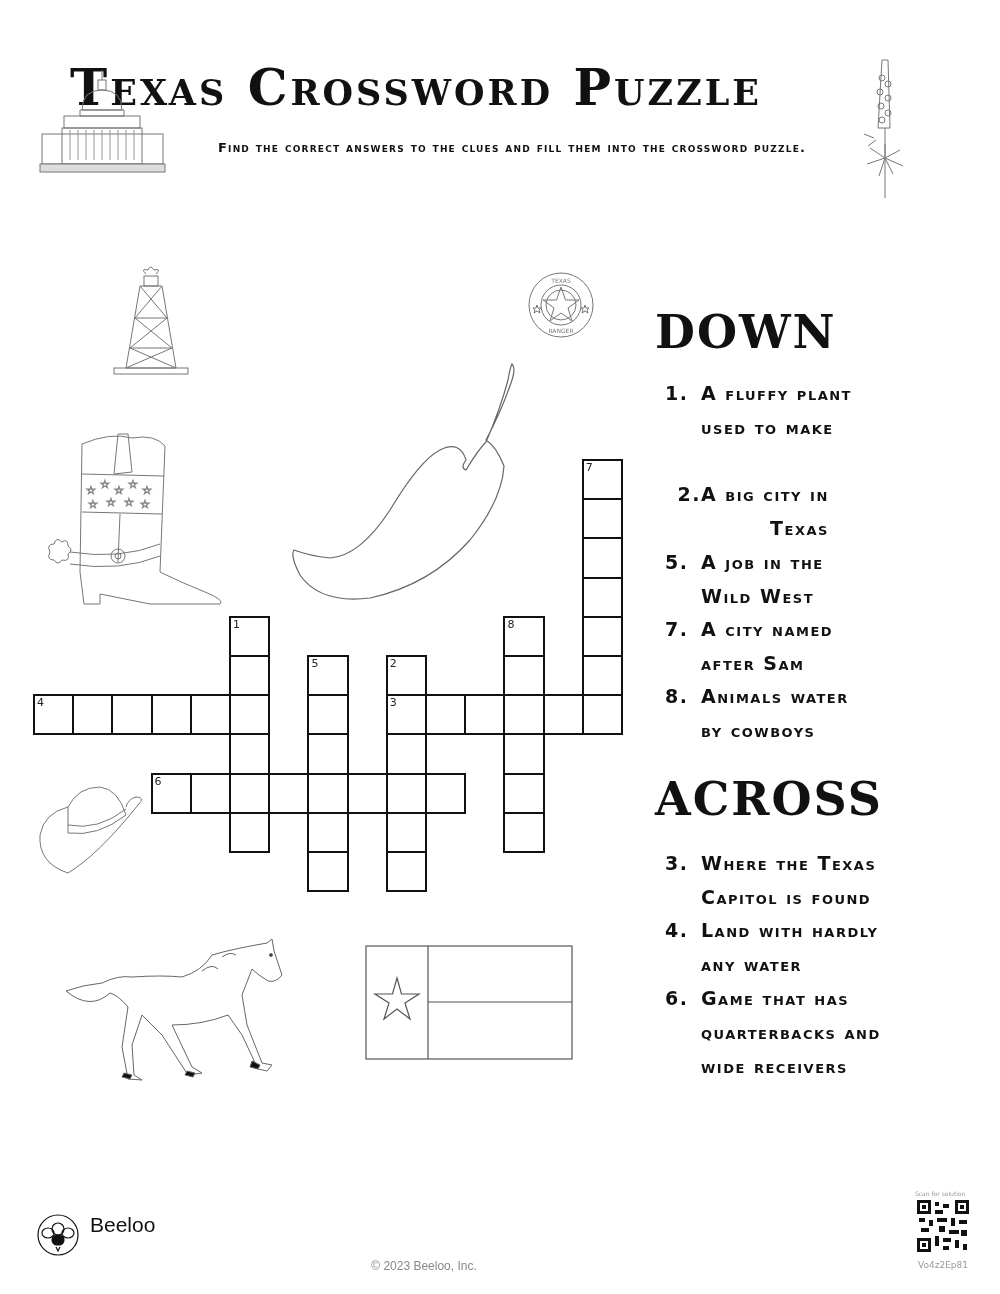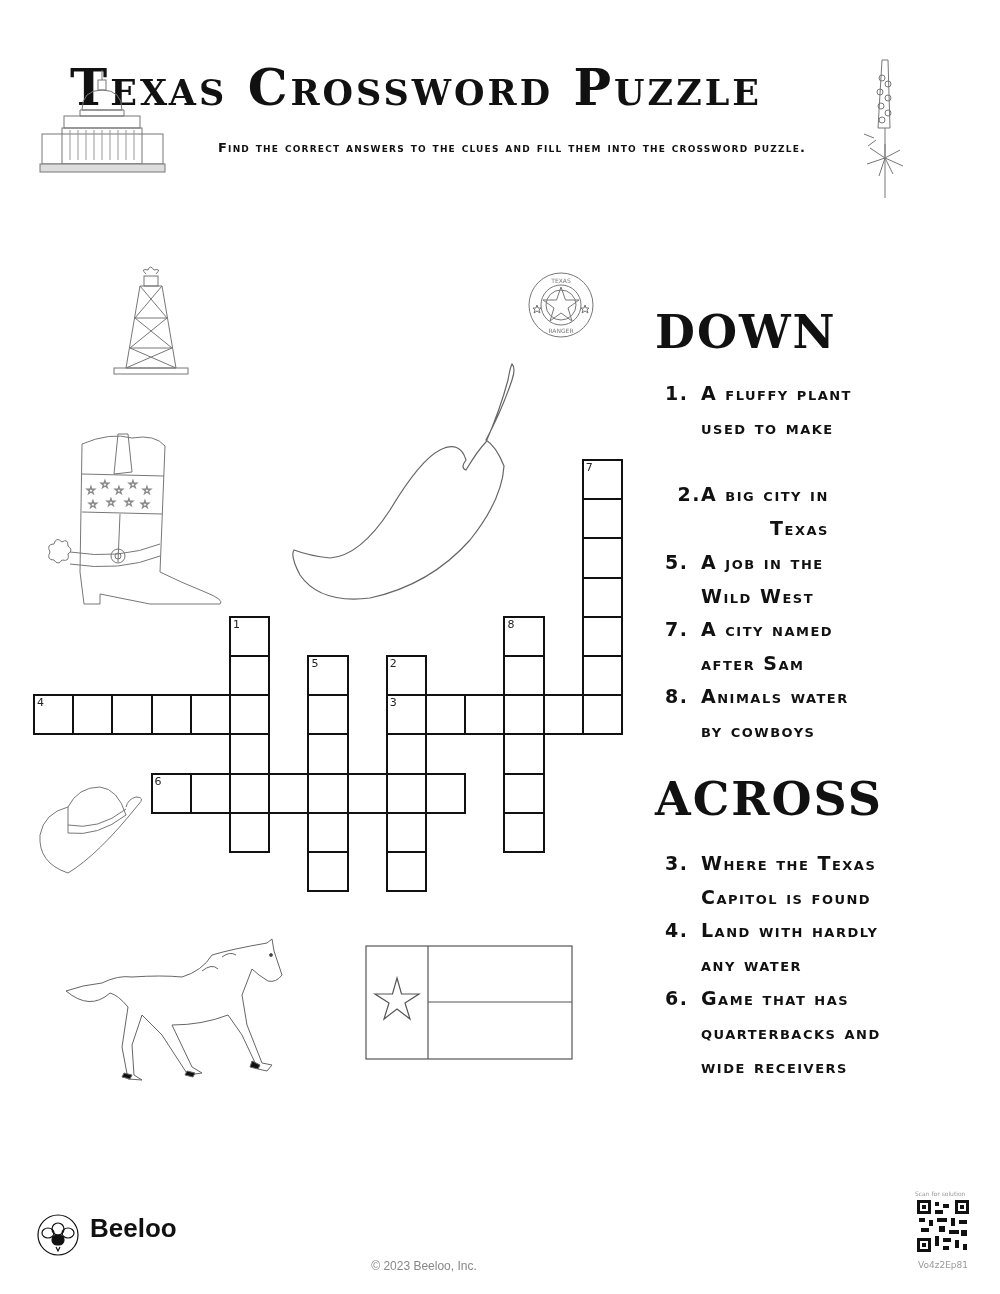--- a/index.html
+++ b/index.html
@@ -6,21 +6,21 @@
   body { width:1000px; height:1294px; position:relative; overflow:hidden; font-family:"DejaVu Sans", sans-serif; color:#111; }
   .abs { position:absolute; }
   .title { left:0; width:832px; top:58px; text-align:center; font-family:"DejaVu Serif", serif; font-weight:bold; font-size:50px; letter-spacing:3px; font-variant:small-caps; }
   .subtitle { left:218px; top:140px; font-size:13px; font-weight:bold; font-variant:small-caps; letter-spacing:1.2px; font-family:"DejaVu Sans", sans-serif; }
   .cell { position:absolute; width:39px; height:39px; border:2.5px solid #111; box-sizing:border-box; background:#fff; }
   .cell .num { position:absolute; left:2px; top:0px; font-size:11px; font-family:"DejaVu Sans", sans-serif; color:#222; }
   .heading { font-family:"DejaVu Serif", serif; font-weight:bold; font-size:46px; letter-spacing:2px; }
   .clue { position:absolute; left:665px; font-size:19px; font-weight:bold; font-variant:small-caps; letter-spacing:1.5px; line-height:34px; font-family:"DejaVu Sans", sans-serif; }
   .clue .n { display:inline-block; width:36px; }
   .clue .l2 { padding-left:36px; display:block; }
-  .brand { left:90px; top:1213px; font-size:26px; font-weight:bold; font-family:"Liberation Sans", sans-serif; }
+  .brand { left:90px; top:1213px; font-size:21px; font-weight:normal; font-family:"Liberation Sans", sans-serif; }
   .copy { left:0; width:848px; top:1259px; text-align:center; font-size:12px; color:#888; font-family:"Liberation Sans", sans-serif; }
   .scan { left:915px; top:1190px; font-size:6px; color:#999; }
   .code { left:918px; top:1260px; font-size:9px; color:#999; }
   svg { overflow:visible; }
 </style>
 </head>
 <body>
 
 <div class="abs title">Texas Crossword Puzzle</div>
 <div class="abs subtitle">Find the correct answers to the clues and fill them into the crossword puzzle.</div>

